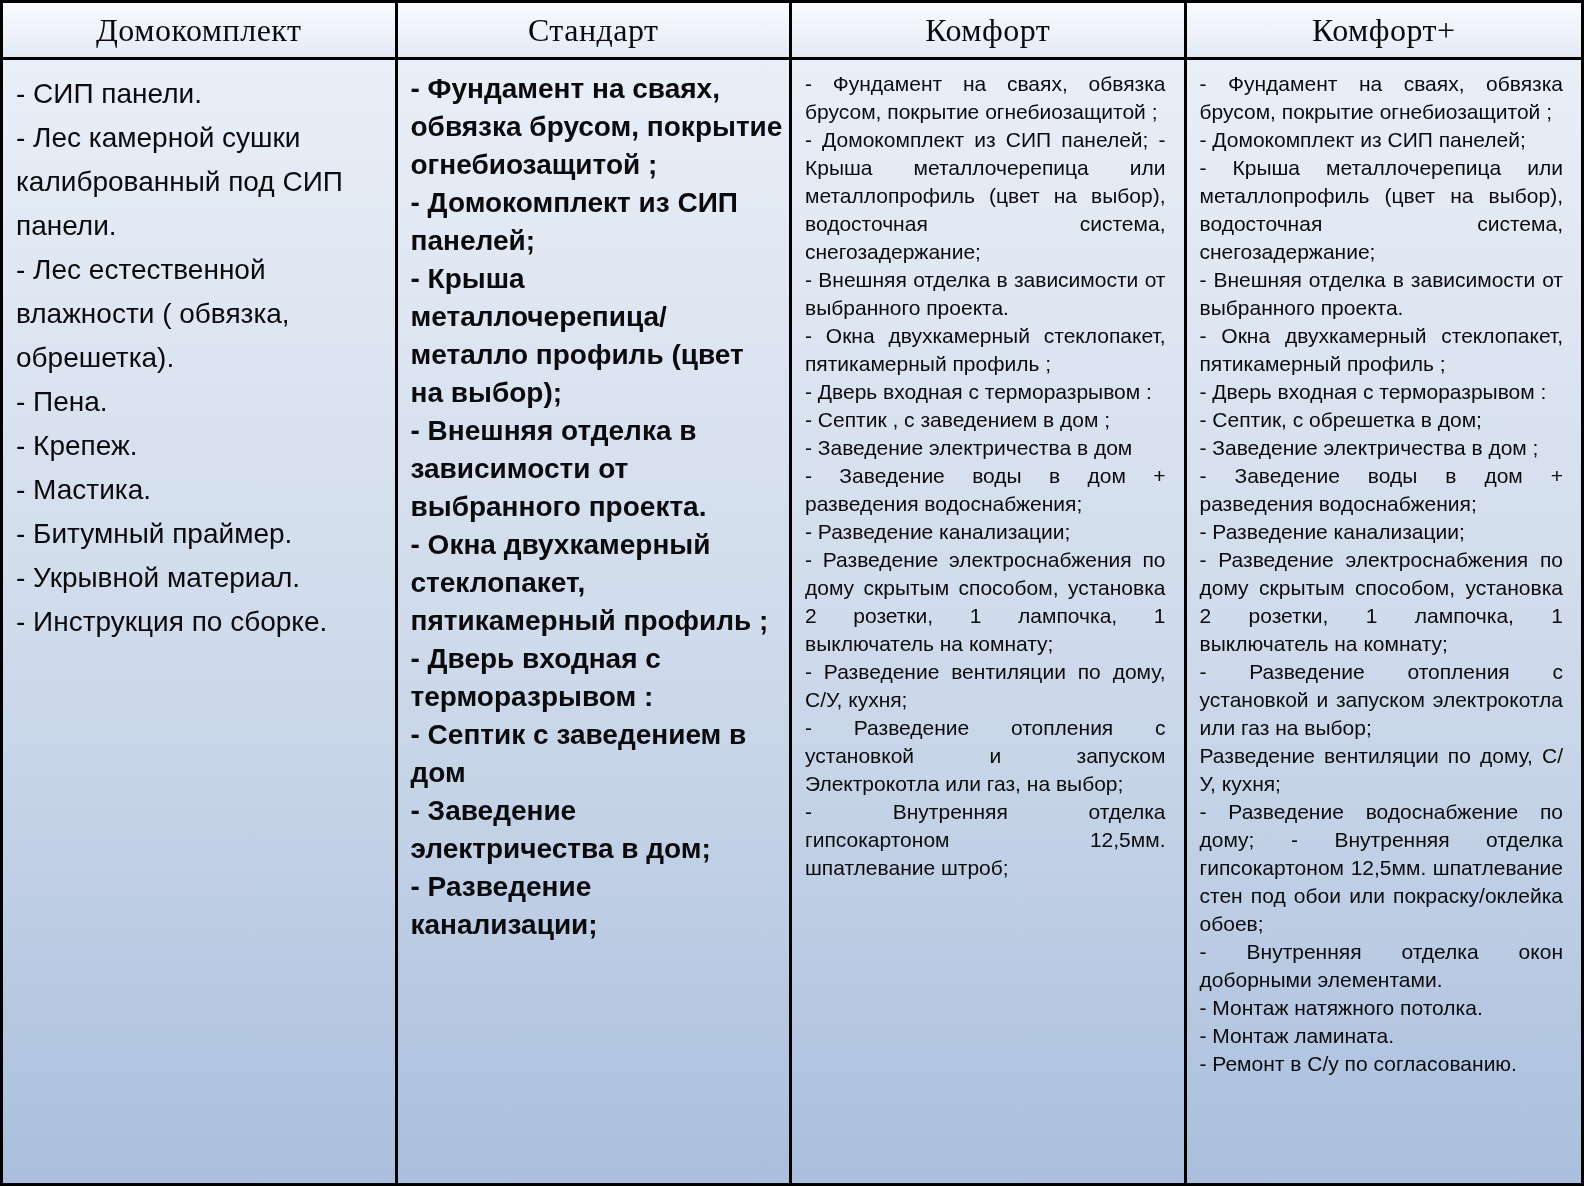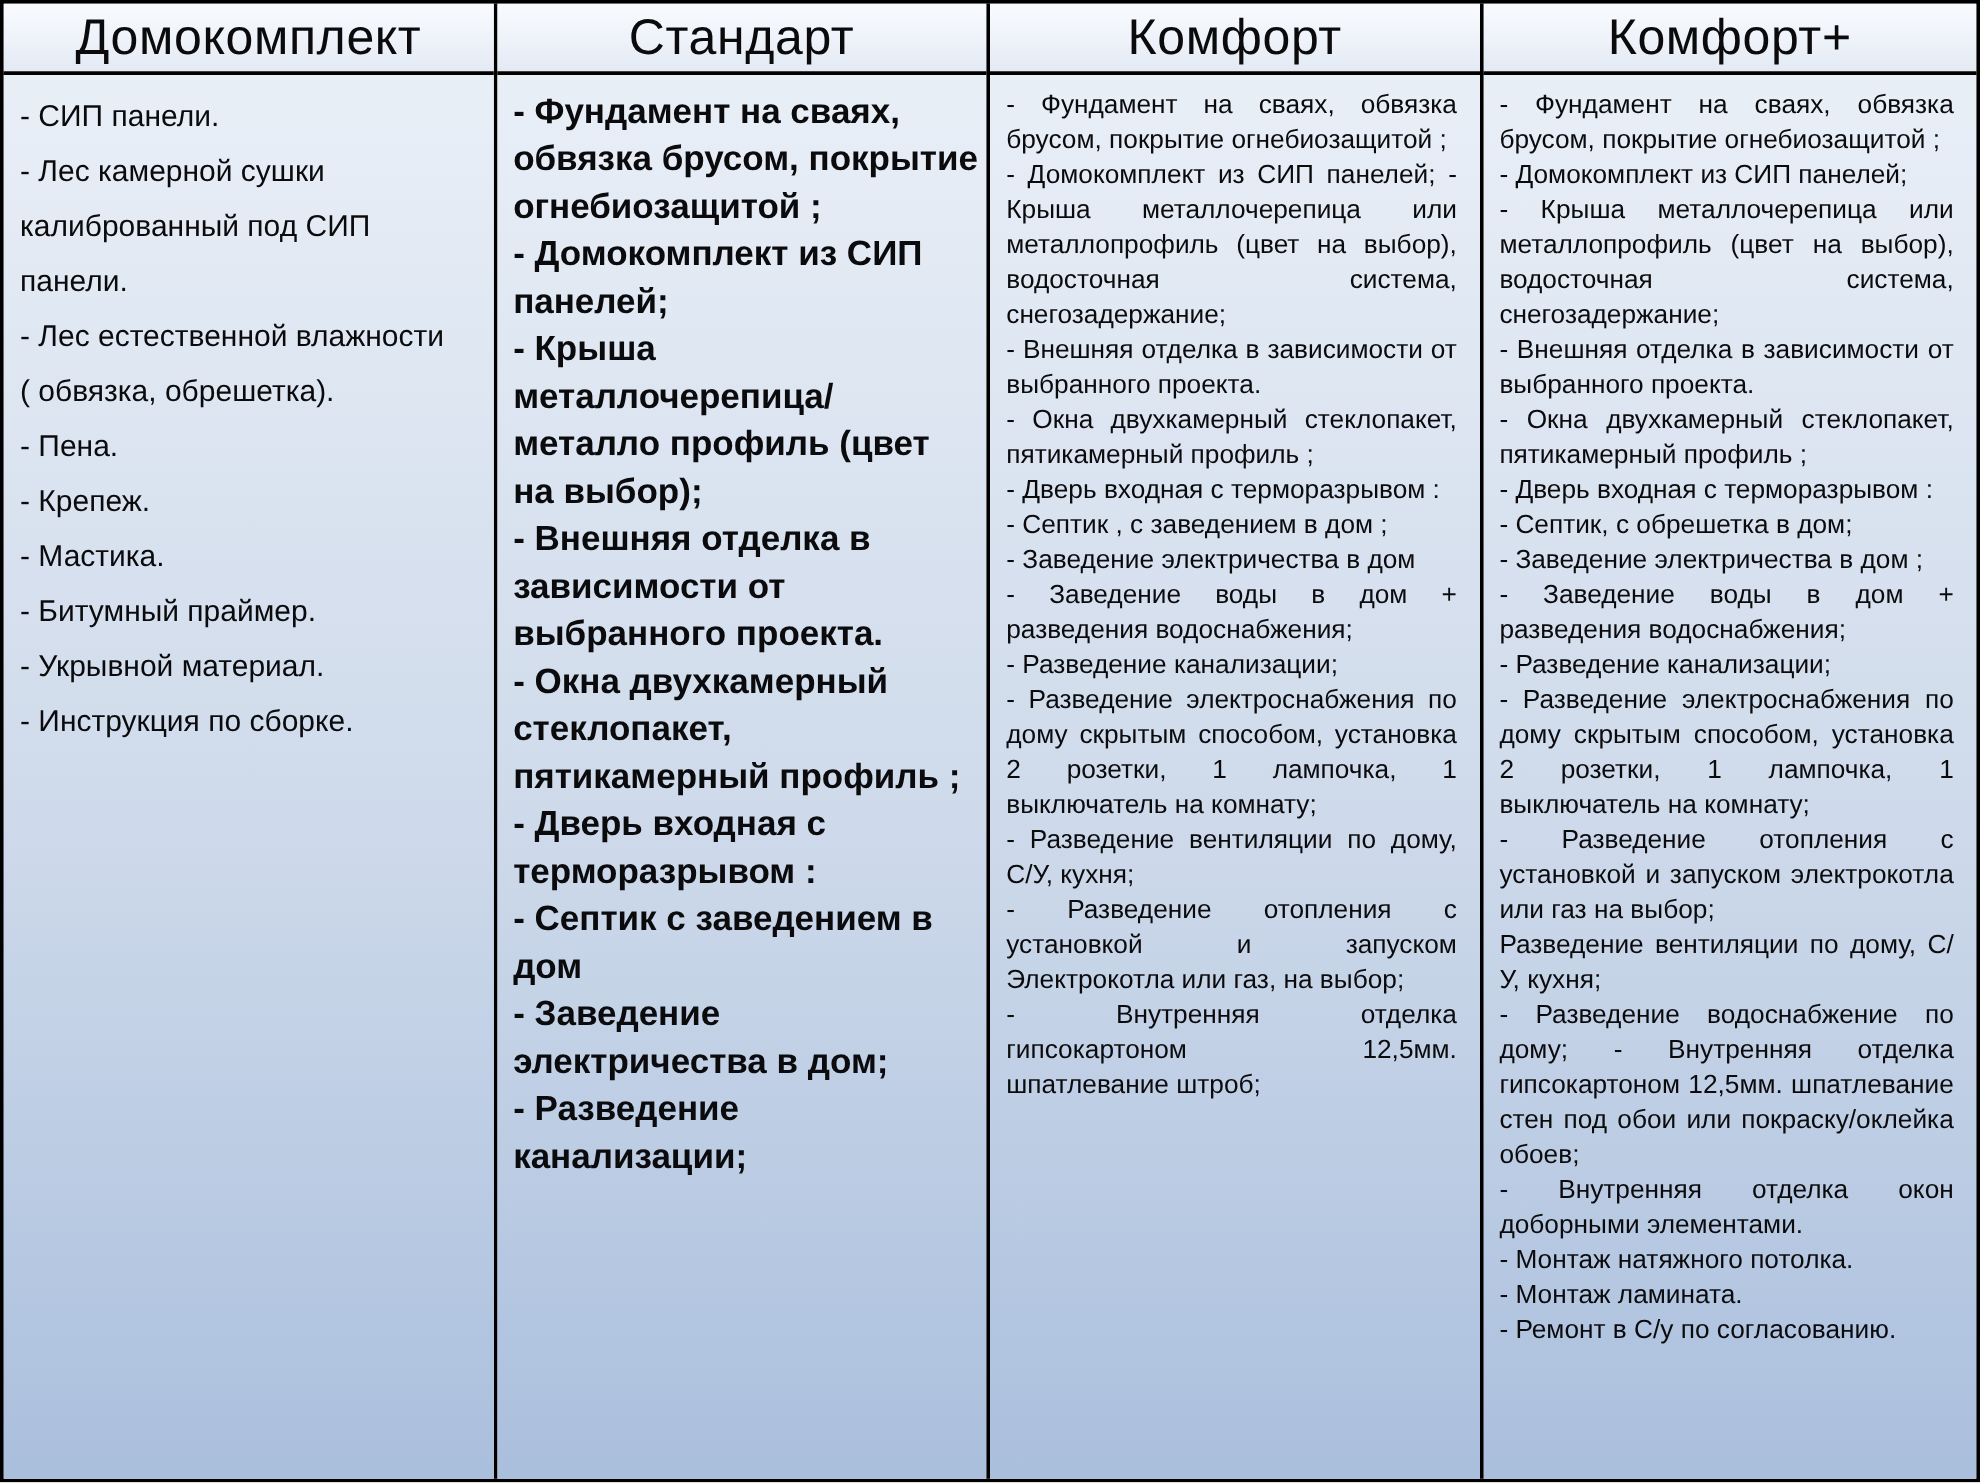--- a/index.html
+++ b/index.html
@@ -27,34 +27,35 @@
     grid-template-rows: 57px 1fr;
     min-width: 0;
   }
   .col:not(:last-child) { border-right: 3px solid #000000; }
   .header-cell {
     display: flex;
     align-items: center;
     justify-content: center;
     border-bottom: 3px solid #000000;
     background: linear-gradient(180deg, #f9fbfe 0%, #eef2f9 55%, #e3eaf4 100%);
-    font-size: 40px;
+    font-size: 32px;
     line-height: 1;
     letter-spacing: 0.5px;
     white-space: nowrap;
     overflow: hidden;
+    font-family: Liberation Serif, serif;
   }
   .body-cell {
     background: linear-gradient(180deg, #e9eff7 0%, #cdd9ea 55%, #aabfdd 100%);
     overflow: hidden;
   }
   
   .body-col1 {
     padding: 12px 28px 0 13px;
-    font-size: 24px;
+    font-size: 28px;
     line-height: 44px;
   }
   .body-col2 {
     padding: 10px 6px 0 13px;
     font-size: 28px;
     font-weight: bold;
     line-height: 38px;
   }
   .body-col3, .body-col4 {
     padding: 10px 18px 0 13px;

